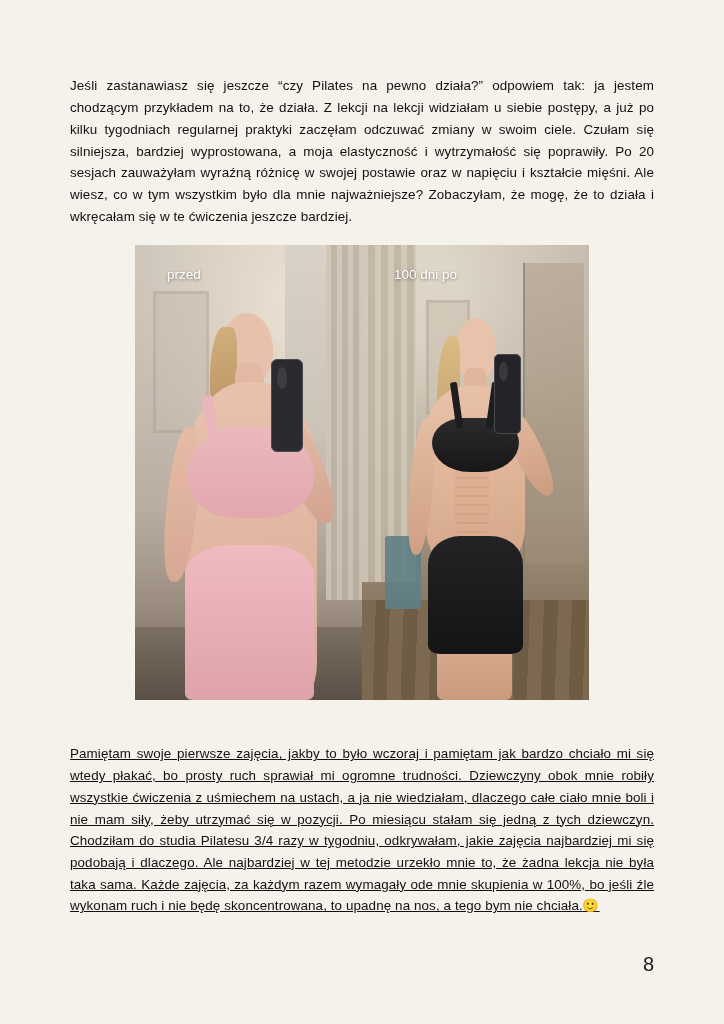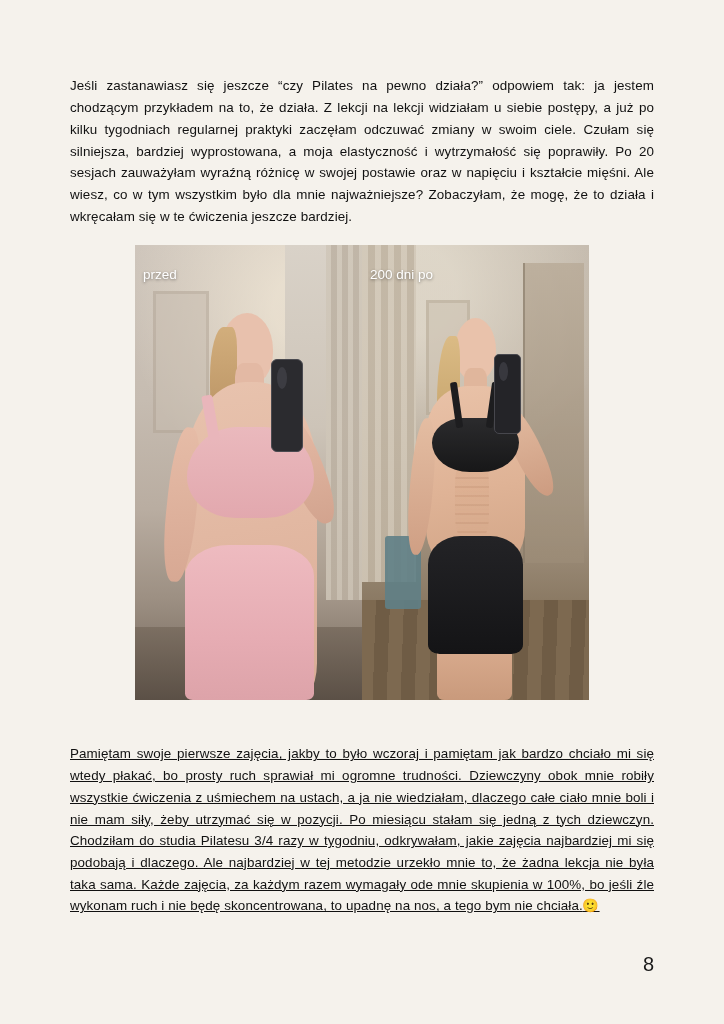--- a/index.html
+++ b/index.html
@@ -52,21 +52,21 @@
   }
   .half {
     position: relative;
     width: 50%;
     height: 100%;
     overflow: hidden;
   }
   .half-label {
     position: absolute;
     top: 22px;
-    left: 8px;
+    left: 32px;
     color: #fff;
     font-size: 13.5px;
     font-family: "Liberation Sans", sans-serif;
     text-shadow: 0 1px 3px rgba(0,0,0,.45);
     z-index: 40;
   }
 
   
   .left-photo {
     background:
@@ -468,21 +468,21 @@
       <div class="rp-torso"></div>
       <div class="rp-abs"></div>
       <div class="rp-arm-l"></div>
       <div class="rp-arm-r"></div>
       <div class="rp-bra"></div>
       <div class="rp-strap-l"></div>
       <div class="rp-strap-r"></div>
       <div class="rp-shorts"></div>
       <div class="rp-legs"></div>
       <div class="rp-phone"></div>
-      <div class="half-label">200 dni po</div>
+      <div class="half-label">100 dni po</div>
     </div>
 
   </div>
 
   <p class="para para-bottom"><span>Pamiętam swoje pierwsze zajęcia, jakby to było wczoraj i pamiętam jak bardzo chciało mi się wtedy płakać, bo prosty ruch sprawiał mi ogromne  trudności. Dziewczyny obok mnie robiły wszystkie ćwiczenia z uśmiechem na ustach, a ja nie wiedziałam, dlaczego całe ciało mnie boli i nie mam siły, żeby utrzymać się w pozycji. Po miesiącu stałam się jedną z tych dziewczyn. Chodziłam do studia Pilatesu 3/4 razy w tygodniu, odkrywałam, jakie zajęcia najbardziej mi się podobają i dlaczego. Ale najbardziej w tej metodzie  urzekło mnie to, że  żadna lekcja nie była taka sama. Każde zajęcia, za  każdym razem wymagały ode mnie skupienia w 100%, bo jeśli  źle wykonam ruch i nie będę skoncentrowana, to upadnę na nos, a tego bym nie chciała.</span><span class="emoji">🙂</span></p>
 
   <div class="page-number">8</div>
 
 </div>
 

